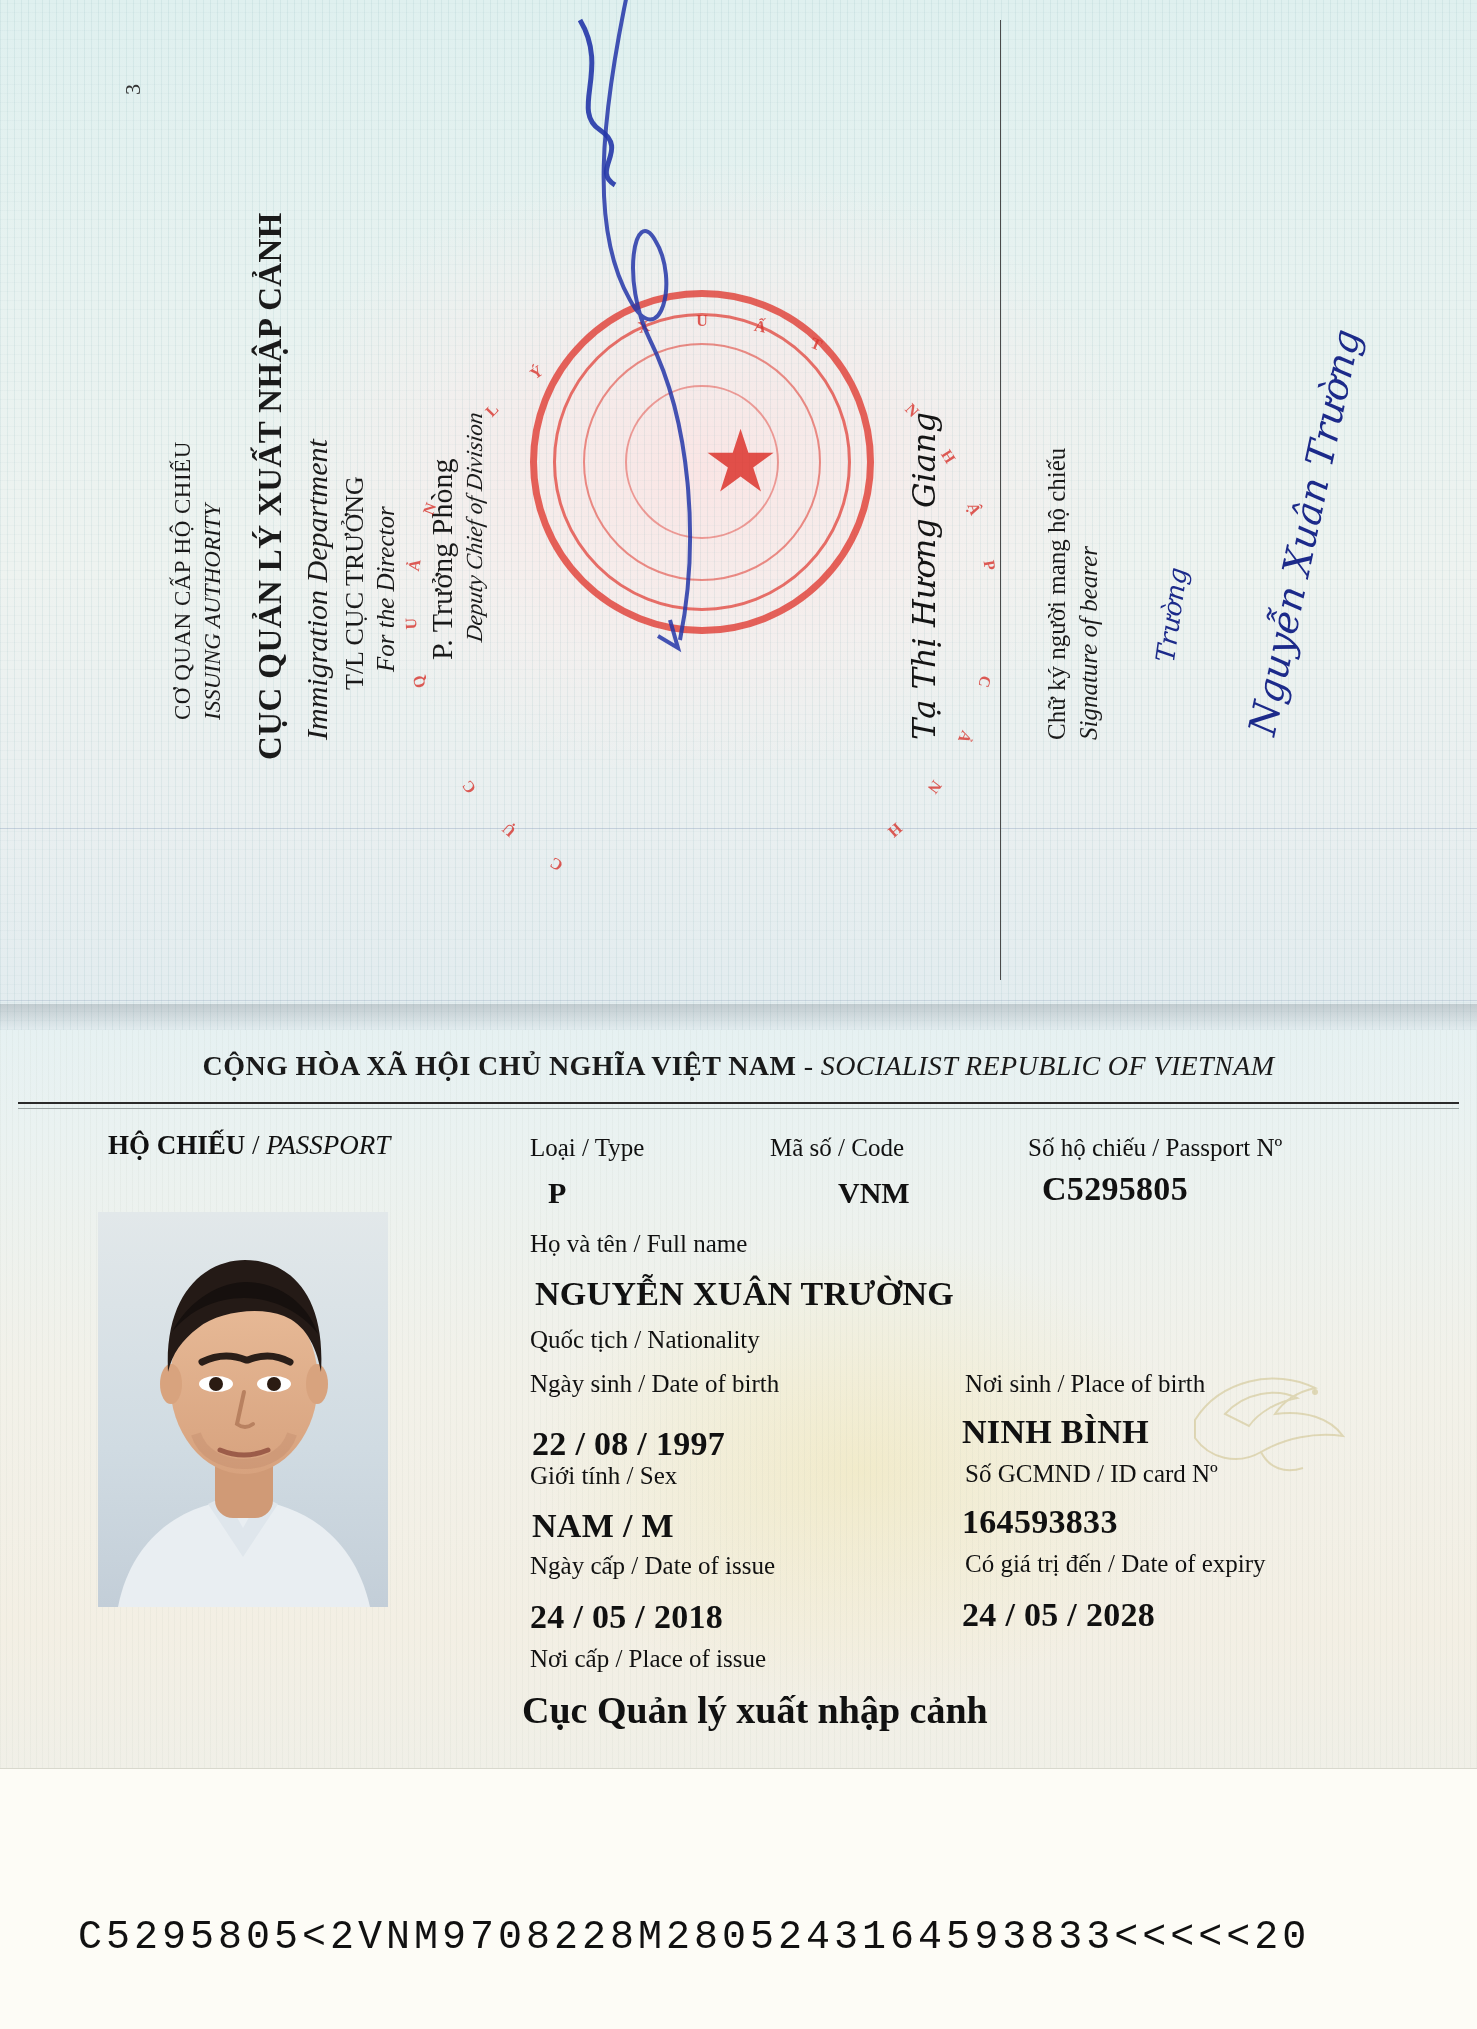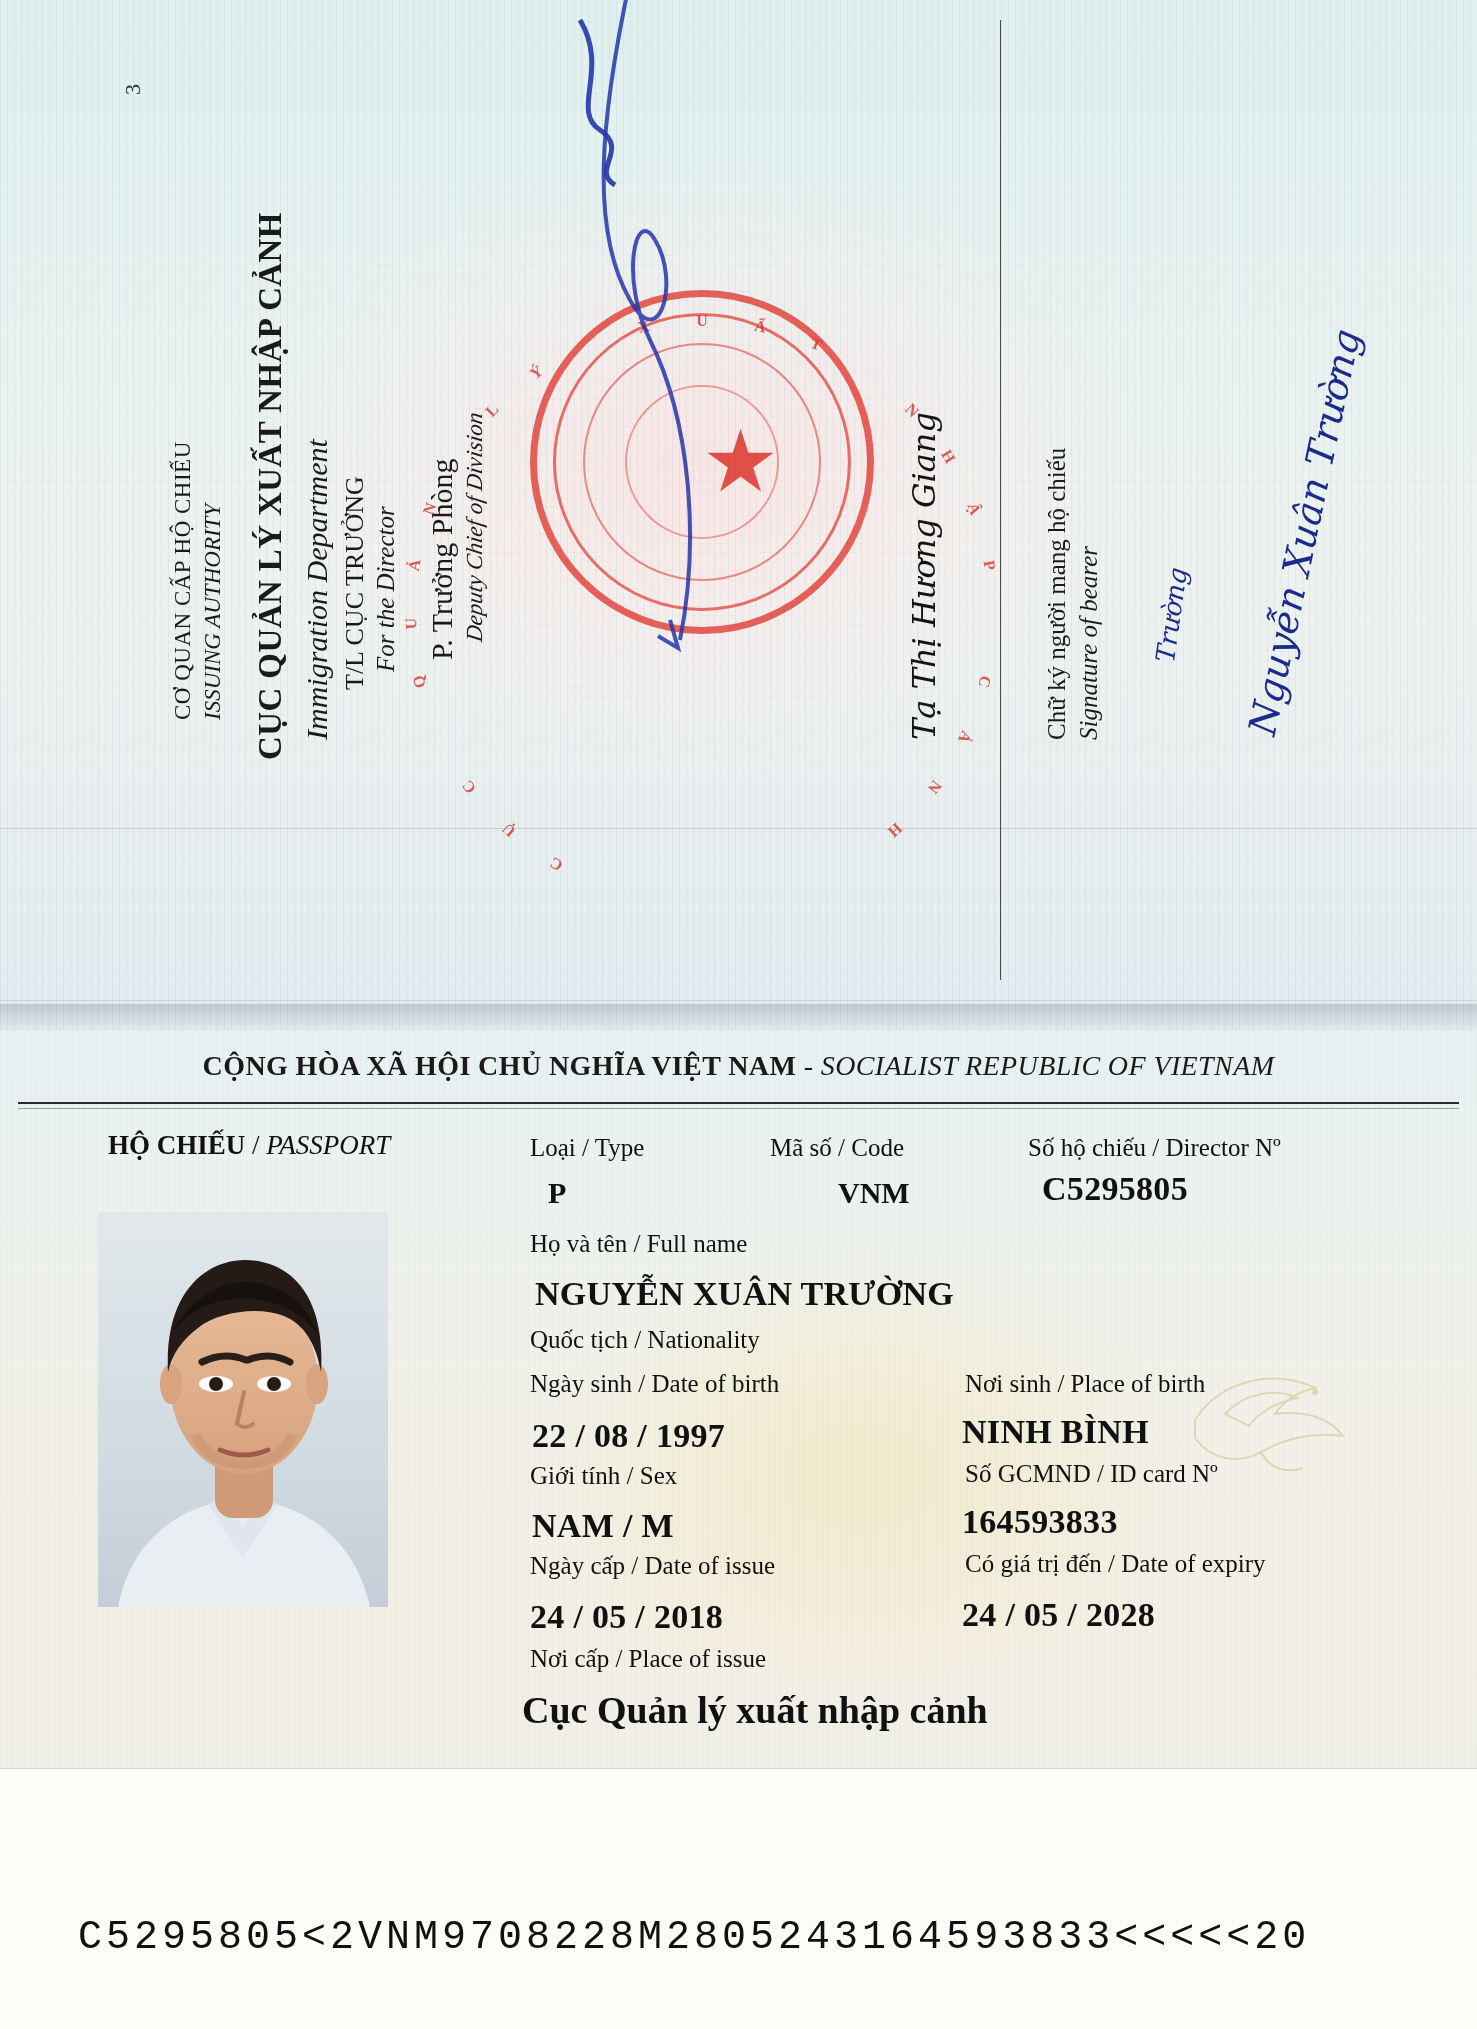--- a/index.html
+++ b/index.html
@@ -423,35 +423,35 @@
       <path d="M 146 180 L 139 212 q 8 6 16 0" stroke="#b88160" stroke-width="4" fill="none" stroke-linecap="round"></path>
 
       <path d="M 122 238 q 24 10 48 0" stroke="#9c5c49" stroke-width="5" fill="none" stroke-linecap="round"></path>
 
       <path d="M 98 222 C 110 262, 182 262, 194 222" stroke="rgba(180,125,95,0.25)" stroke-width="10" fill="none"></path>
     </svg>
   </div>
 
   <div class="fld" style="left:530px; top:104px;"><span class="lab">Loại / Type</span></div>
   <div class="fld" style="left:770px; top:104px;"><span class="lab">Mã số / Code</span></div>
-  <div class="fld" style="left:1028px; top:104px;"><span class="lab">Số hộ chiếu / Director Nº</span></div>
+  <div class="fld" style="left:1028px; top:104px;"><span class="lab">Số hộ chiếu / Passport Nº</span></div>
 
   <div class="val mid" style="left:548px; top:146px;">P</div>
   <div class="val mid" style="left:822px; top:146px;margin-left:16px;">VNM</div>
   <div class="val big" style="left:1042px; top:140px;">C5295805</div>
 
   <div class="fld" style="left:530px; top:200px;"><span class="lab">Họ và tên / Full name</span></div>
   <div class="val big" style="left:535px; top:245px;">NGUYỄN XUÂN TRƯỜNG</div>
 
   <div class="fld" style="left:530px; top:296px;"><span class="lab">Quốc tịch / Nationality</span></div>
 
   <div class="fld" style="left:530px; top:340px;"><span class="lab">Ngày sinh / Date of birth</span></div>
   <div class="fld" style="left:965px; top:340px;"><span class="lab">Nơi sinh / Place of birth</span></div>
 
-  <div class="val big" style="left:532px; top:387px;">22 / 08 / 1997</div>
+  <div class="val big" style="left:532px; top:395px;">22 / 08 / 1997</div>
   <div class="val big" style="left:962px; top:383px;">NINH BÌNH</div>
 
   <div class="fld" style="left:530px; top:432px;"><span class="lab">Giới tính / Sex</span></div>
   <div class="fld" style="left:965px; top:430px;"><span class="lab">Số GCMND / ID card Nº</span></div>
 
   <div class="val big" style="left:532px; top:477px;">NAM / M</div>
   <div class="val big" style="left:962px; top:473px;">164593833</div>
 
   <div class="fld" style="left:530px; top:522px;"><span class="lab">Ngày cấp / Date of issue</span></div>
   <div class="fld" style="left:965px; top:520px;"><span class="lab">Có giá trị đến / Date of expiry</span></div>

